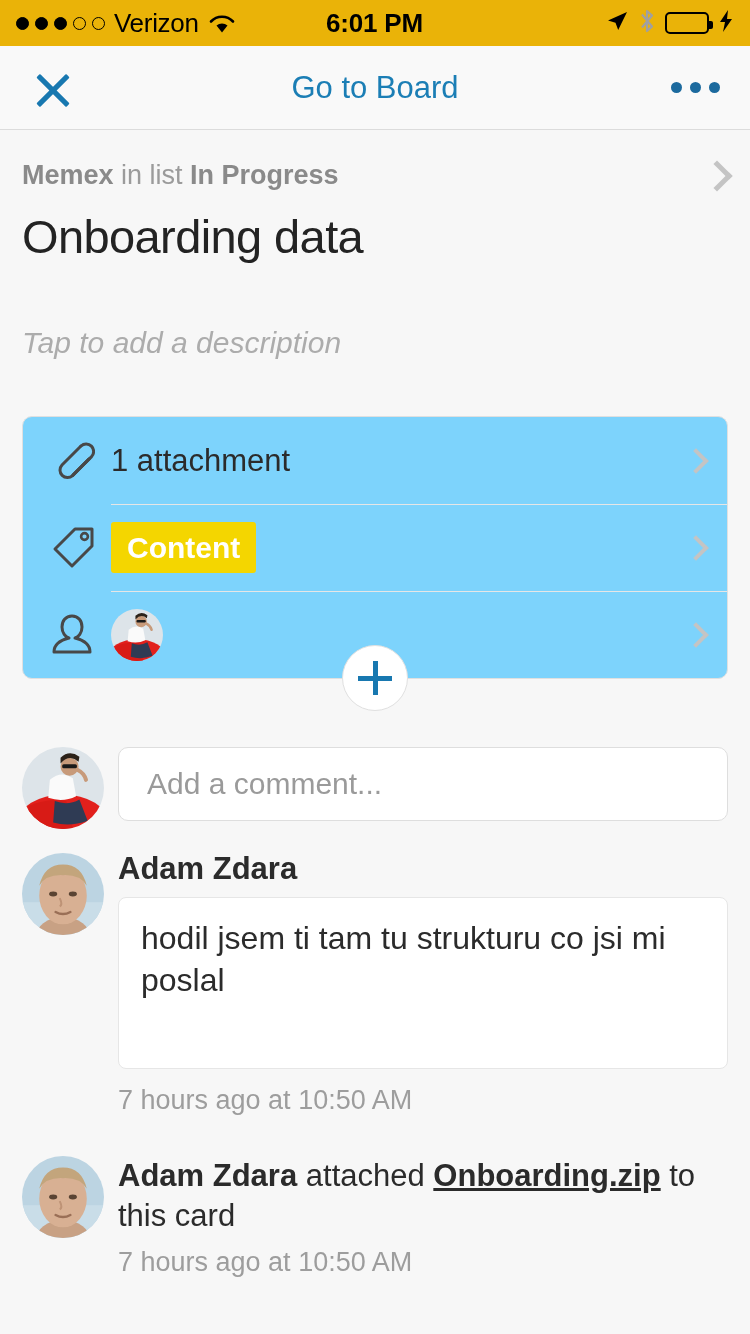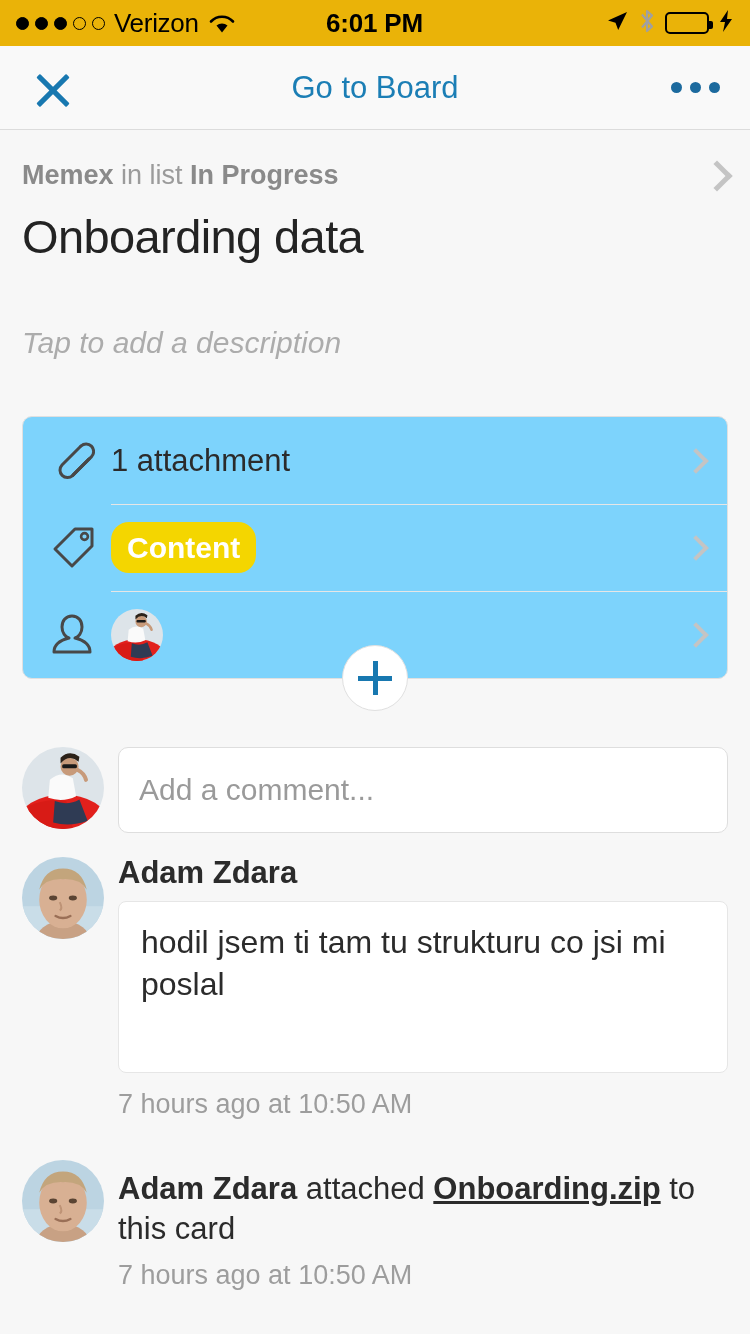--- a/index.html
+++ b/index.html
@@ -107,21 +107,21 @@
   .prow + .prow::before {
     content: ""; position: absolute; left: 88px; right: 0; top: 0;
     height: 1px; background: #E6E6E6;
   }
   .prow-icon { width: 62px; flex-shrink: 0; display: flex; align-items: center; }
   .prow-body { flex: 1; display: flex; align-items: center; }
   .prow-text { font-size: 31px; color: #2B2B2B; }
   .label-badge {
     background: #F4D600; color: #FFFFFF;
     font-size: 30px; font-weight: bold;
-    padding: 8px 16px; border-radius: 18px;
+    padding: 8px 16px; border-radius: 3px;
     display: inline-block; line-height: 1.18;
   }
   .plus-btn {
     position: absolute; left: 50%; bottom: -33px; transform: translateX(-50%);
     width: 66px; height: 66px; border-radius: 50%;
     background: #FFFFFF; border: 1px solid #E0E0E0;
     display: flex; align-items: center; justify-content: center;
     cursor: pointer;
   }
   .plus-btn span { position: absolute; background: #1878B0; }
@@ -132,23 +132,23 @@
   .avatar { border-radius: 50%; overflow: hidden; flex-shrink: 0; position: relative; }
   .avatar svg { display: block; width: 100%; height: 100%; }
 
   
   .composer {
     display: flex; align-items: flex-start;
     padding: 68px 22px 0 22px; gap: 14px;
   }
   .composer .avatar { width: 82px; height: 82px; }
   .comment-input {
-    flex: 1; height: 86px;
+    flex: 1; height: 74px;
     background: #FFFFFF; border: 1px solid #DEDEDE; border-radius: 10px;
-    display: flex; align-items: center; padding: 0 20px;
+    display: flex; align-items: center; padding: 0 28px;
     font-size: 30px; color: #9A9A9A;
     cursor: text;
   }
 
   
   .comment {
     display: flex; align-items: flex-start;
     padding: 22px 22px 0 22px; gap: 14px;
   }
   .comment .avatar { width: 82px; height: 82px; margin-top: 2px; }
@@ -160,21 +160,21 @@
     font-size: 32px; color: #2B2B2B; line-height: 1.3;
   }
   .comment-time { font-size: 27px; color: #9D9D9D; margin-top: 16px; }
 
   
   .activity {
     display: flex; align-items: flex-start;
     padding: 40px 22px 0 22px; gap: 14px;
   }
   .activity .avatar { width: 82px; height: 82px; }
-  .activity-main { flex: 1; margin-top: 9px; }
+  .activity-main { flex: 1; }
   .activity-text { font-size: 31px; color: #2B2B2B; line-height: 1.3; }
   .activity-text b { font-weight: bold; }
   .activity-text u { text-decoration: underline; font-weight: bold; }
   .activity-time { font-size: 27px; color: #9D9D9D; margin-top: 10px; }
 </style>
 </head>
 <body>
 
 <div id="screen">
 

